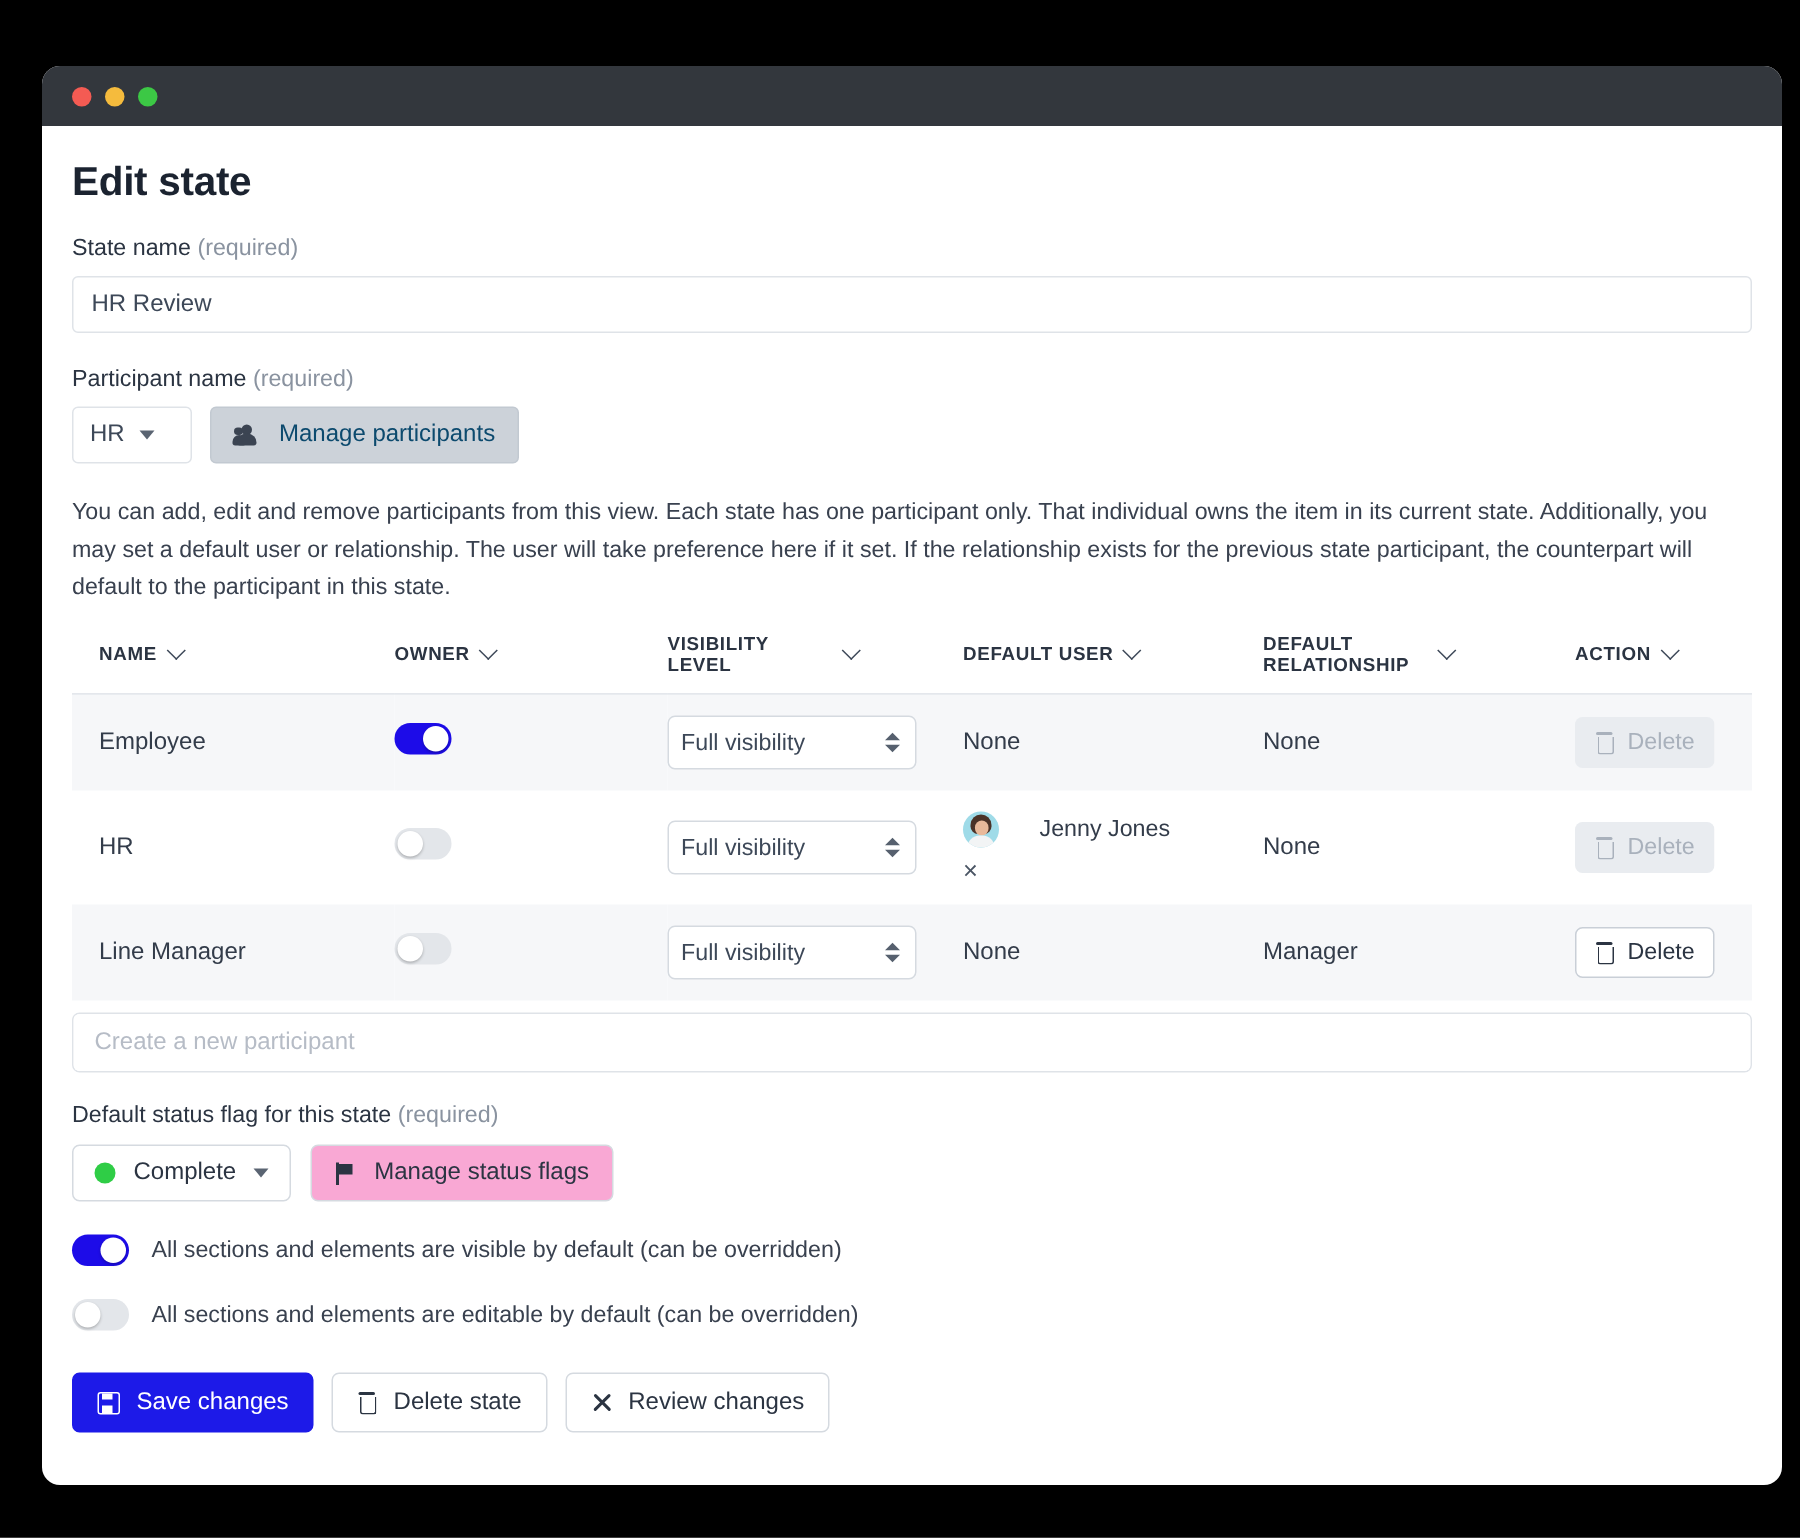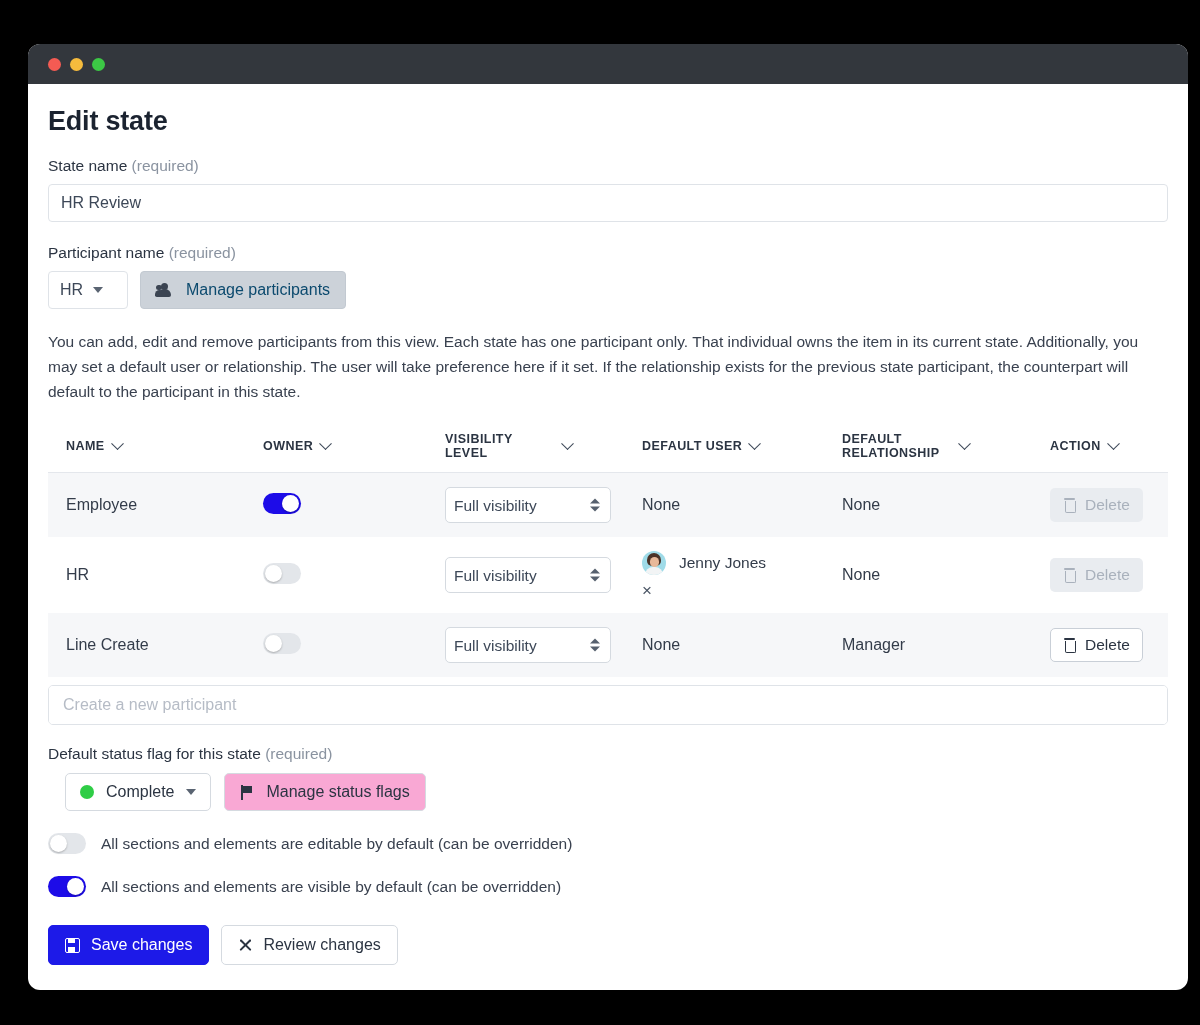--- a/index.html
+++ b/index.html
@@ -103,21 +103,21 @@
     font-size: 15.5px;
     line-height: 1.62;
     color: #39414f;
     margin: 20px 0 0 0;
   }
 
   
   table.participants {
     width: 100%;
     border-collapse: collapse;
-    margin-top: 20px;
+    margin-top: 10px;
   }
   table.participants th {
     text-align: left;
     font-size: 12.5px;
     font-weight: bold;
     letter-spacing: 0.45px;
     color: #2b3442;
     padding: 8px 0 12px 0;
     border-bottom: 1px solid #e4e7ec;
     vertical-align: middle;
@@ -210,21 +210,21 @@
     border-left: 5px solid transparent;
     border-right: 5px solid transparent;
     border-top: 6px solid #4a5musing;
   }
   .caret-sm {
     border-top-color: #4a5564;
   }
 
   .user-cell { display: flex; align-items: flex-start; gap: 0; }
   .user-chip {
-    display: flex; align-items: center; gap: 13px;
+    display: flex; align-items: center; gap: 27px;
     flex: 1;
   }
   .avatar {
     width: 24px; height: 24px; border-radius: 50%;
     background: #9fdbe8;
     position: relative; overflow: hidden;
     flex: none;
   }
   .avatar .hair {
     position: absolute; left: 5px; top: 2px;
@@ -306,21 +306,21 @@
   .add-bar button {
     border: none;
     background: #8287ef;
     color: #ffffff;
     font-size: 16px;
     padding: 0 20px;
     font-family: "Liberation Sans", sans-serif;
     cursor: pointer;
   }
 
-  .status-row { display: flex; align-items: center; gap: 13px; margin-top: 10px; margin-left: 17px; }
+  .status-row { display: flex; align-items: center; gap: 13px; margin-top: 10px; }
   .flag-select {
     height: 38px;
     border: 1px solid #d5dae0;
     border-radius: 5px;
     background: #fff;
     display: flex; align-items: center; gap: 12px;
     padding: 0 14px;
     font-size: 16px; color: #2b3442;
     cursor: pointer;
   }
@@ -591,21 +591,21 @@
           </td>
           <td class="col-action">
             <span class="btn-delete disabled">
               <span class="trash"></span>
               <span>Delete</span>
             </span>
           </td>
         </tr>
 
         <tr class="zebra">
-          <td class="col-name">Line Create</td>
+          <td class="col-name">Line Manager</td>
           <td class="col-owner">
             <span class="toggle"><span class="knob"></span></span>
           </td>
           <td class="col-vis">
             <span class="select-wrap">
               <select class="vis-select">
                 <option>Full visibility</option>
               </select>
               <span class="select-arrows">
                 <span class="ar-up"></span>
@@ -650,38 +650,42 @@
         <span>Complete</span>
         <span class="caret-dn"></span>
       </div>
       <div class="btn-white">
         <span class="flag-icon"></span>
         <span>Manage status flags</span>
       </div>
     </div>
 
     <div class="switch-row">
+      <span class="toggle on">
+          <span class="knob"></span>
+        </span>
+      <span class="lbl">All sections and elements are visible by default (can be overridden)</span>
+    </div>
+
+    <div class="switch-row">
       <span class="toggle">
           <span class="knob"></span>
         </span>
       <span class="lbl">All sections and elements are editable by default (can be overridden)</span>
-    </div>
-
-    <div class="switch-row">
-      <span class="toggle on">
-          <span class="knob"></span>
-        </span>
-      <span class="lbl">All sections and elements are visible by default (can be overridden)</span>
     </div>
 
     <div class="footer-actions">
       <div class="btn-primary">
         <span class="save-icon"></span>
         <span>Save changes</span>
       </div>
       <div class="btn-secondary">
+        <span class="trash"></span>
+        <span>Delete state</span>
+      </div>
+      <div class="btn-secondary">
         <span class="x-icon"></span>
         <span>Review changes</span>
       </div>
     </div>
 
   </div>
 </div>
 
 </body></html>

